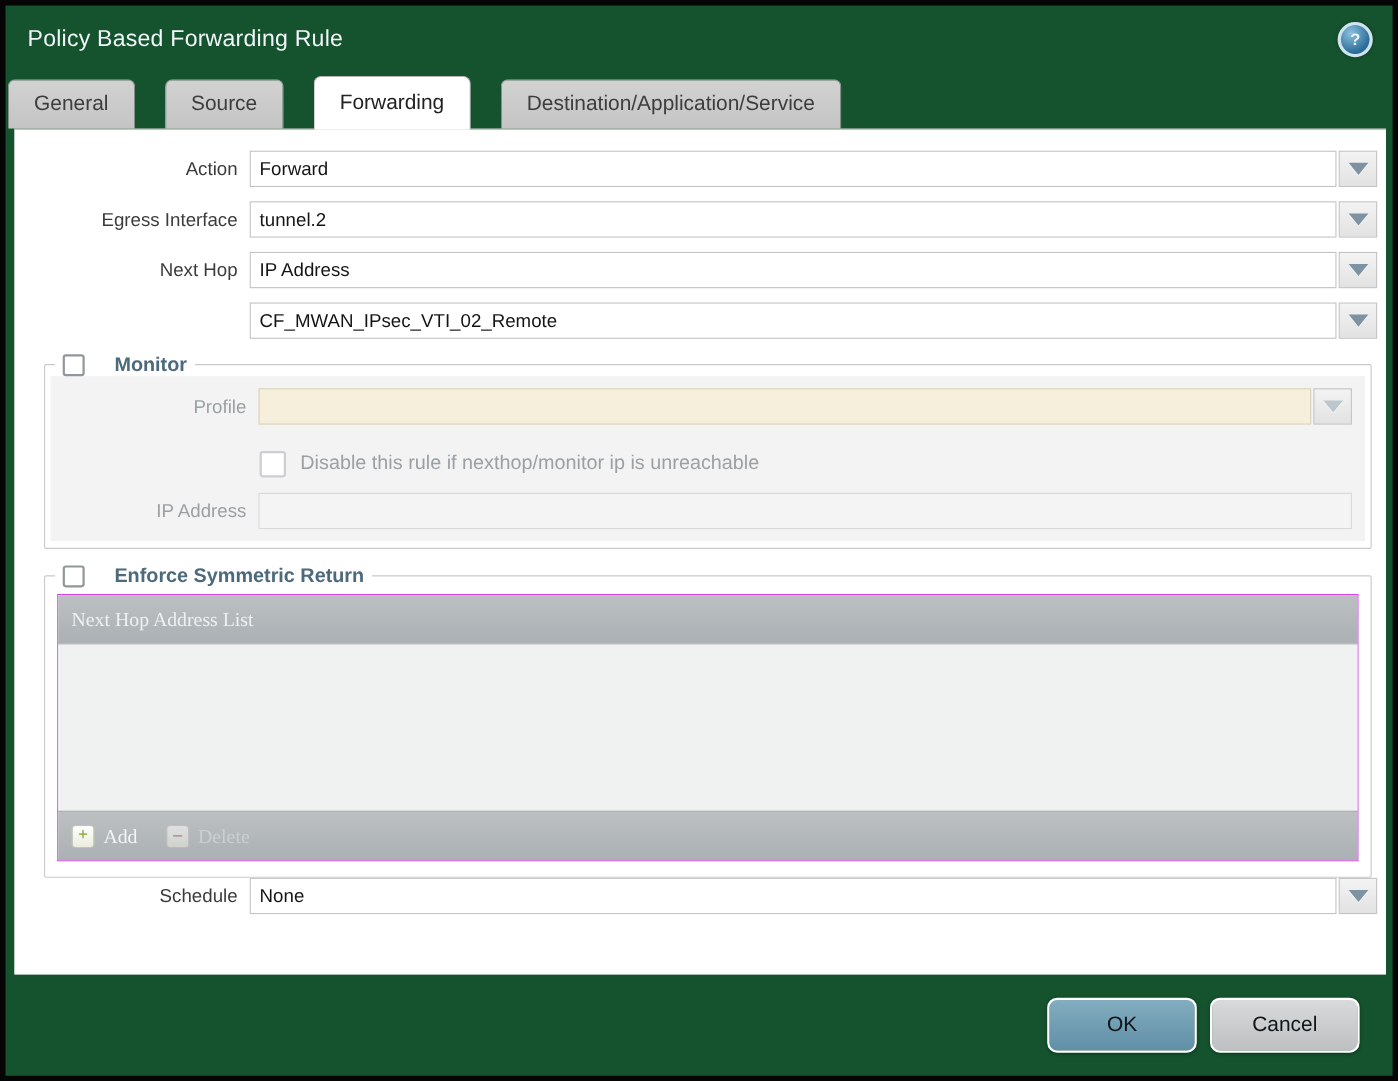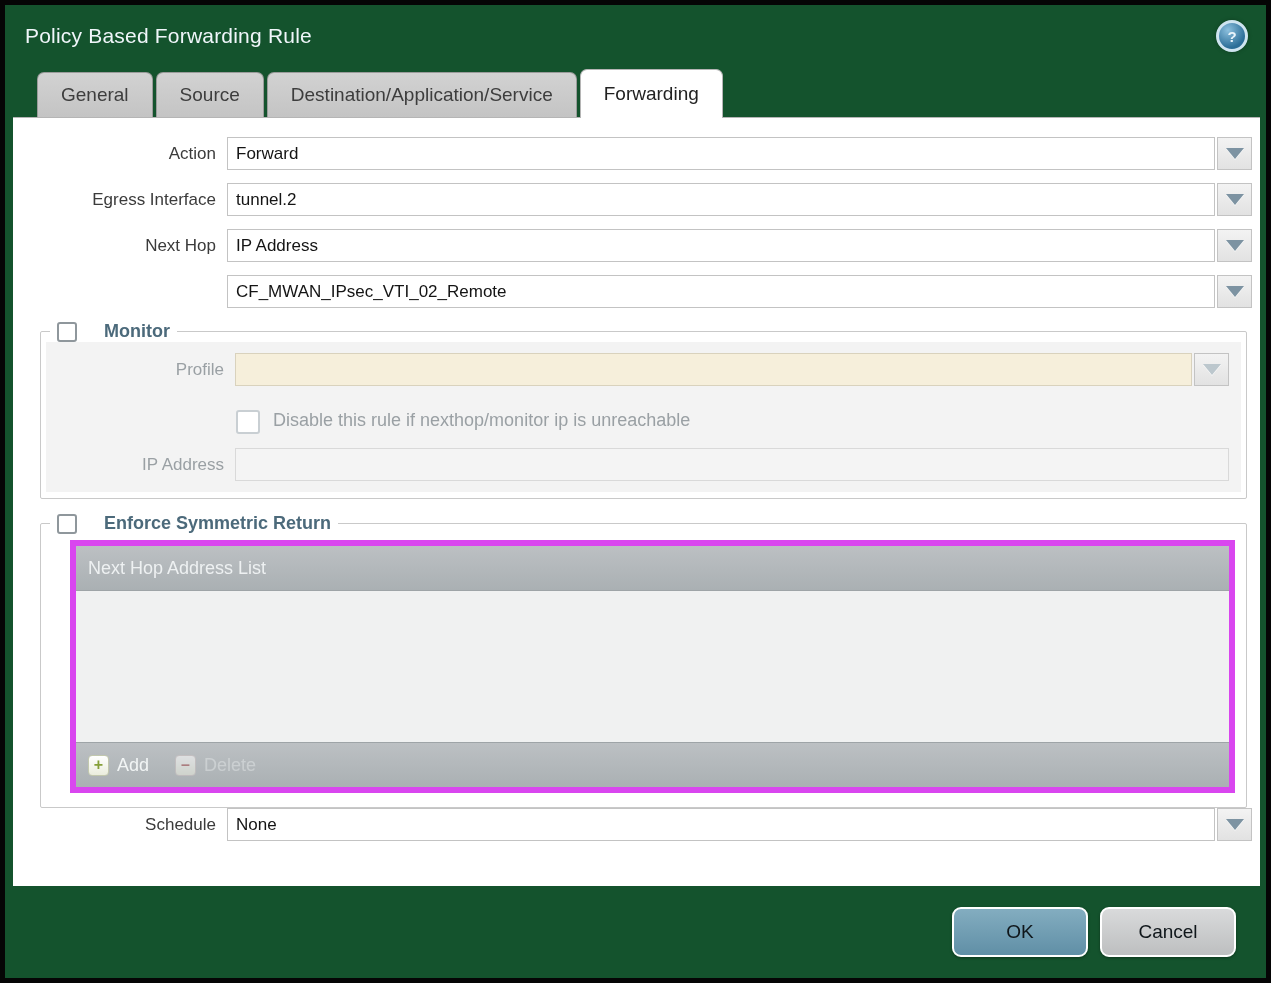--- a/index.html
+++ b/index.html
@@ -10,21 +10,21 @@
   
   .titlebar{height:62px;display:flex;align-items:center;justify-content:space-between;
     padding:0 18px 0 20px;flex:0 0 auto;}
   .title{color:#f0f6fa;font-size:21px;letter-spacing:.2px;}
   .help{width:26px;height:26px;border-radius:50%;border:3px solid #cfe4f0;
     background:radial-gradient(circle at 35% 28%,#8cc0de,#2b6d97 70%);
     color:#eaf4fb;font-size:15px;font-weight:bold;display:flex;align-items:center;
     justify-content:center;cursor:pointer;box-shadow:0 0 4px rgba(0,0,0,.25);}
 
   
-  .tabstrip{display:flex;align-items:flex-end;padding-left:32px;flex:0 0 auto;height:50px;}
+  .tabstrip{display:flex;align-items:flex-end;padding-left:2px;flex:0 0 auto;height:50px;gap:24px;}
   .tab{background:linear-gradient(#d2d2d2,#c4c4c4);border:1px solid #9b9b9b;border-bottom:none;
     border-radius:7px 7px 0 0;margin-right:3px;padding:0 23px;height:44px;line-height:44px;
     font-size:19px;color:#3d3d3d;cursor:pointer;white-space:nowrap;}
   .tab.active{background:#fff;color:#222;height:48px;line-height:48px;position:relative;
     z-index:3;margin-bottom:-1px;border-color:#b5b5b5;}
 
   
   .content{background:#fff;flex:1 1 auto;margin:0 6px 0 8px;border-top:1px solid #b5b5b5;
     padding:19px 8px 0 0;box-sizing:border-box;position:relative;z-index:1;}
 
@@ -53,21 +53,21 @@
   .monitor-panel{background:#f3f3f3;padding:11px 12px 11px 0;}
   .monitor-panel .flabel{width:178px;color:#9aa0a4;}
   .monitor-panel .frow{margin-bottom:24px;}
   .monitor-panel .frow:last-child{margin-bottom:0;}
   .field.cream{background:#f6efdb;border-color:#d9d2bd;}
   .field.dis{background:#f4f4f4;border-color:#d9d9d9;color:#9aa0a4;}
   .cbrow{display:flex;align-items:flex-start;gap:13px;margin:0 0 14px 190px;}
   .cbrow .cbtext{font-size:18px;color:#9aa0a4;}
 
   
-  .sym-table{margin:6px 6px 8px 24px;border:6px solid #d946ef;}
+  .sym-table{margin:6px 6px 8px 6px;border:1px solid #d946ef;font-family:Liberation Serif, serif;}
   .thead{height:44px;background:linear-gradient(#bcc0c3,#aab0b3);color:#eef1f2;font-size:18px;
     display:flex;align-items:center;padding-left:12px;border-bottom:1px solid #9ea4a7;}
   .tbody{height:151px;background:#f0f1f1;}
   .tfoot{height:44px;background:linear-gradient(#bcc0c3,#aab0b3);display:flex;align-items:center;
     gap:26px;padding-left:12px;border-top:1px solid #9ea4a7;}
   .tbtn{display:flex;align-items:center;gap:8px;cursor:pointer;}
   .tbtn .ic{width:19px;height:19px;border-radius:4px;border:1px solid #c2c8ae;
     background:linear-gradient(#ffffff,#eaeddd);display:flex;align-items:center;
     justify-content:center;font-weight:bold;font-size:16px;line-height:1;}
   .tbtn .ic.plus{color:#86a03a;}
@@ -93,22 +93,22 @@
 <div class="dialog">
 
   <div class="titlebar">
     <div class="title">Policy Based Forwarding Rule</div>
     <div class="help">?</div>
   </div>
 
   <div class="tabstrip">
     <div class="tab">General</div>
     <div class="tab">Source</div>
+    <div class="tab active">Forwarding</div>
     <div class="tab">Destination/Application/Service</div>
-    <div class="tab active">Forwarding</div>
   </div>
 
   <div class="content">
 
     <div class="frow">
       <div class="flabel">Action</div>
       <div class="fwrap">
         <div class="field">Forward</div>
         <div class="ddbtn">
           <span class="tri"></span>

